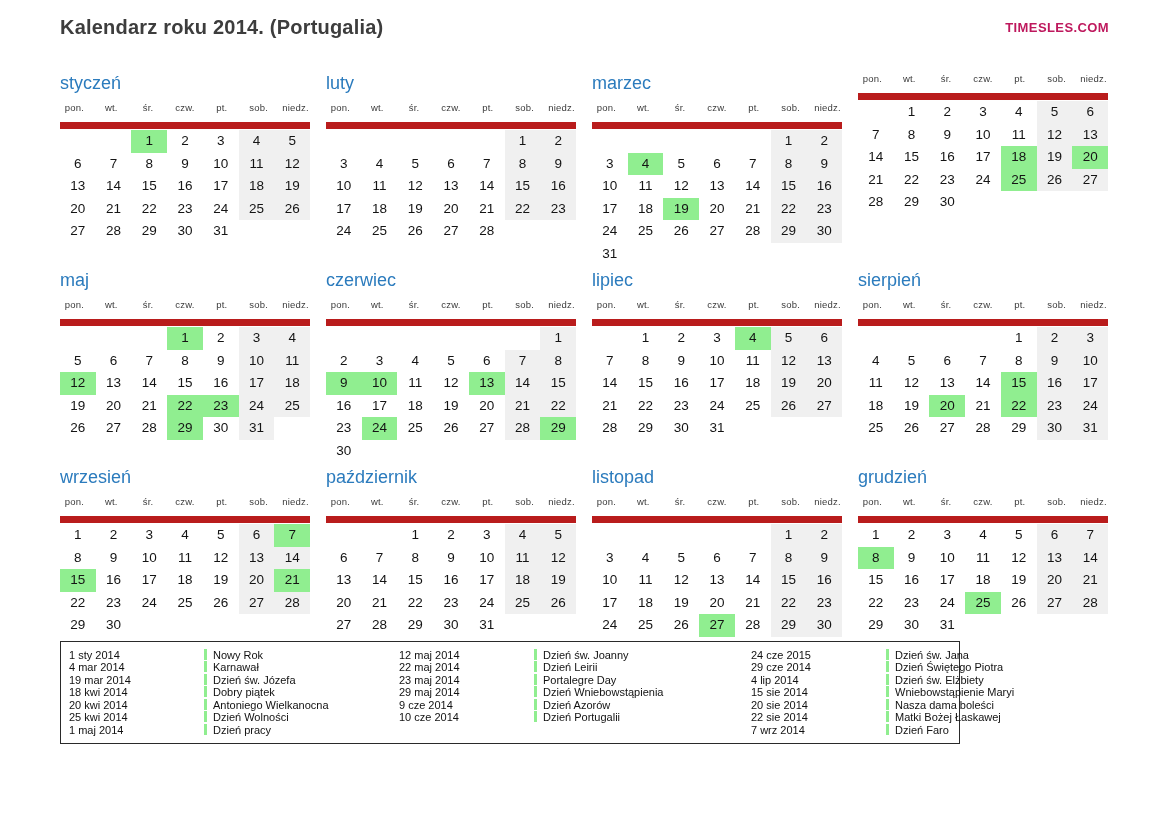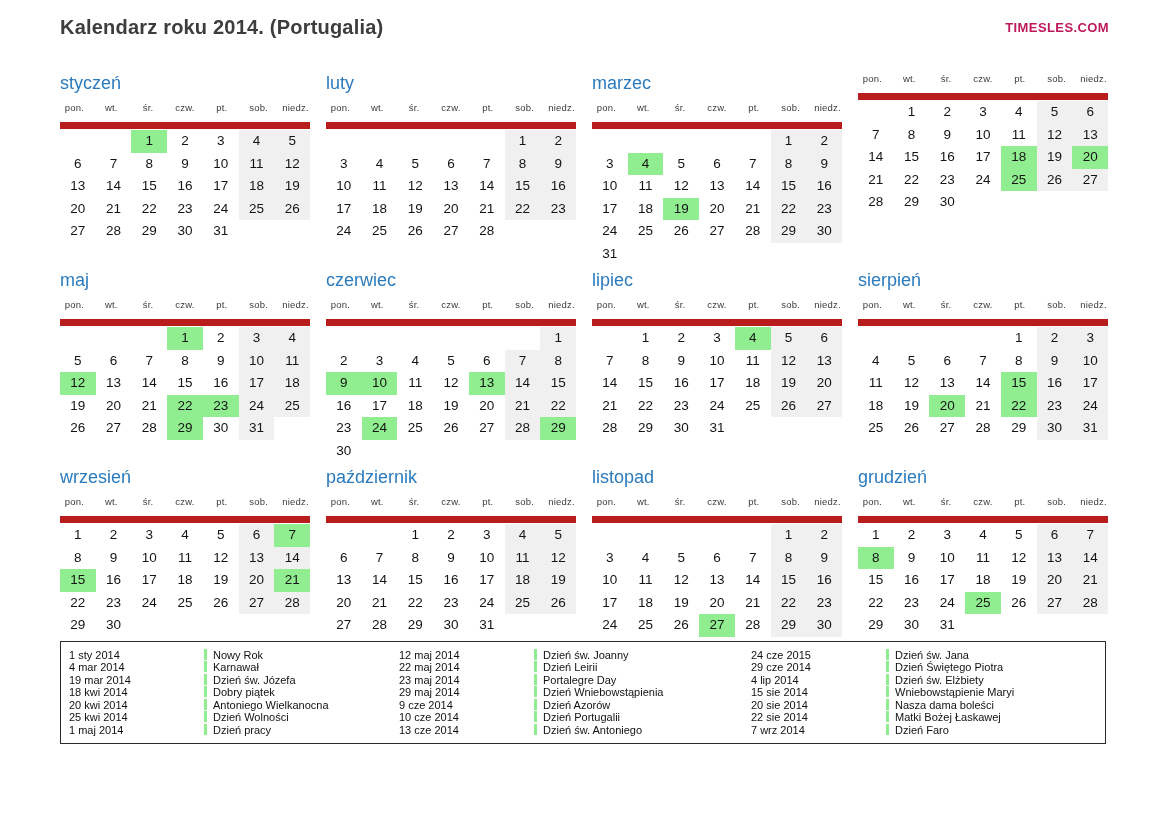--- a/index.html
+++ b/index.html
@@ -49,21 +49,21 @@
     margin-top:1px;
   }
   .day-cell {
     height:22.5px; line-height:22.5px; text-align:center;
     font-size:13.5px; color:#141414;
   }
   .day-cell.weekend { background:#f0f0f0; }
   .day-cell.holiday { background:#90ee90; }
   .legend-box {
     margin:4px 0 0 60px;
-    width:1046px;
+    width:900px;
     border:1.5px solid #2a2a2a;
     padding:7px 8px 6px 8px;
     display:grid;
     grid-template-columns:330px 352px 1fr;
   }
   .legend-col { display:flex; flex-direction:column; }
   .legend-row {
     display:grid; grid-template-columns:135px 1fr;
     font-size:11px; line-height:12.6px; color:#111;
   }
@@ -774,27 +774,20 @@
           <span>Dzień Azorów</span>
         </span>
       </div>
       <div class="legend-row">
         <span class="legend-date">10 cze 2014</span>
         <span class="legend-name">
           <i class="legend-marker"></i>
           <span>Dzień Portugalii</span>
         </span>
       </div>
-      <div class="legend-row">
-        <span class="legend-date">13 cze 2014</span>
-        <span class="legend-name">
-          <i class="legend-marker"></i>
-          <span>Dzień św. Antoniego</span>
-        </span>
-      </div>
     </div>
     <div class="legend-col">
       <div class="legend-row">
         <span class="legend-date">24 cze 2015</span>
         <span class="legend-name">
           <i class="legend-marker"></i>
           <span>Dzień św. Jana</span>
         </span>
       </div>
       <div class="legend-row">

